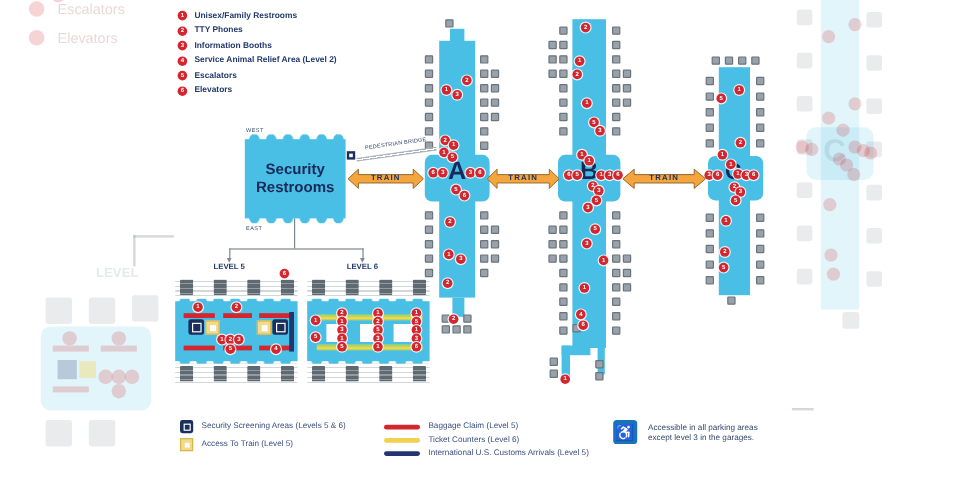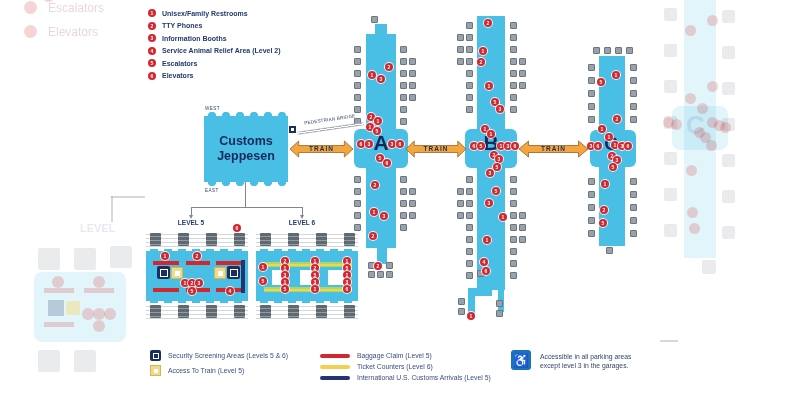--- a/index.html
+++ b/index.html
@@ -409,22 +409,22 @@
       <span class="ltext">Escalators</span>
     </div>
     <div class="lrow">
       <span class="lbadge">6</span>
       <span class="ltext">Elevators</span>
     </div>
   </div>
 
   <div class="tinylbl" style="left:205px;top:106px">WEST</div>
   <div id="terminal-box" class="scal" style="--bb:#4abfe5;left:204px;top:116px;width:84px;height:66px">
-    <div class="tname">Customs</div>
-    <div class="tname">Jeppesen</div>
+    <div class="tname">Security</div>
+    <div class="tname">Restrooms</div>
   </div>
   <div class="tinylbl" style="left:205px;top:188px">EAST</div>
 
   <div class="bicon"></div>
   <div id="bridge-line"></div>
   <div id="bridge-label">PEDESTRIAN BRIDGE</div>
 
   <div class="train" style="left:290px;top:140px;width:63px">
     <svg viewBox="0 0 80 18" preserveAspectRatio="none">
       <polygon points="0,9 11,1 11,5.5 69,5.5 69,1 80,9 69,17 69,12.5 11,12.5 11,17" fill="#f4a53d" stroke="#8a5a1e" stroke-width="0.8"></polygon>

